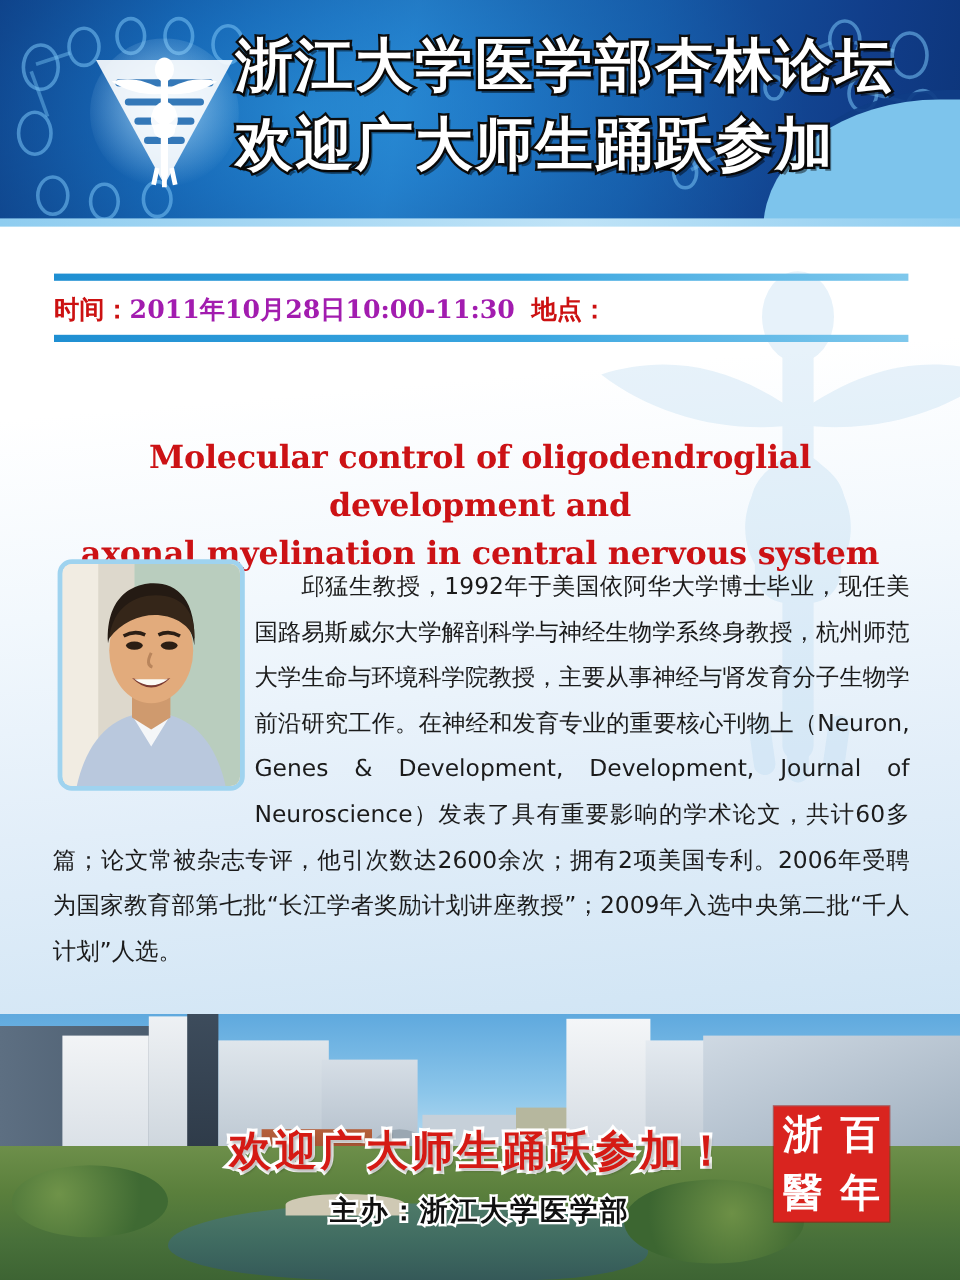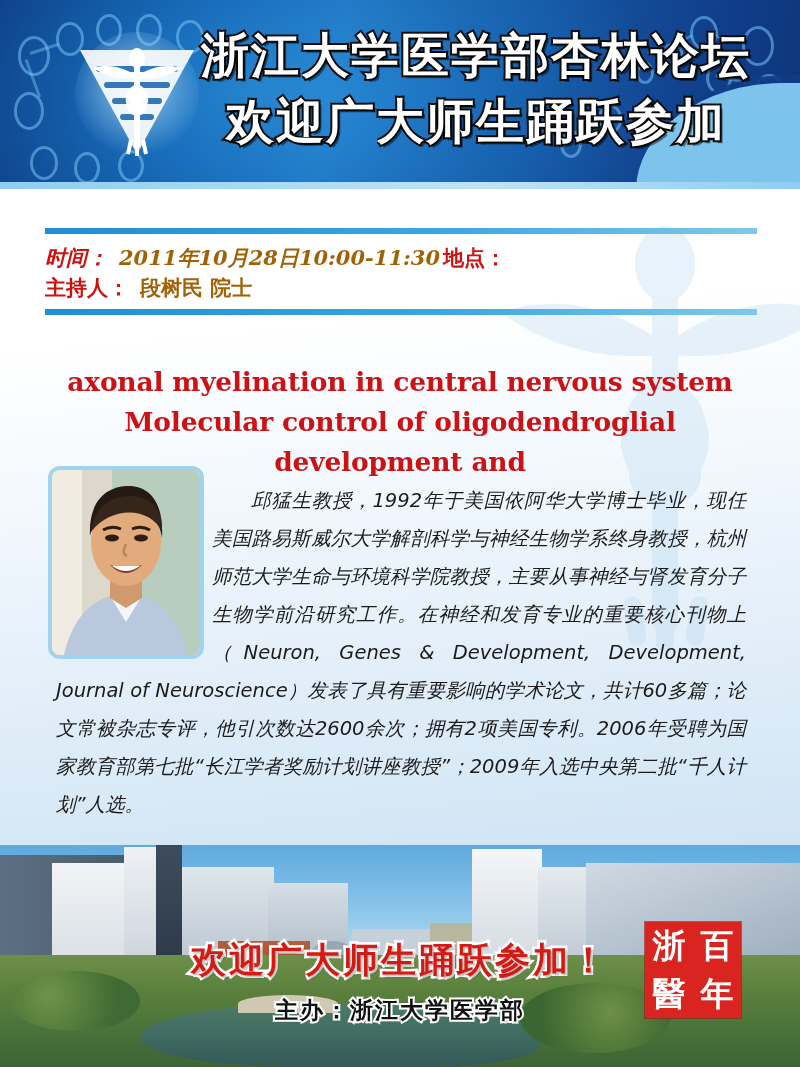--- a/index.html
+++ b/index.html
@@ -71,21 +71,20 @@
     position: absolute;
     left: 62px; top: 22px;
     width: 150px; height: 150px;
   }
 
   
   .header-titles {
     position: absolute;
     left: 196px; top: 22px;
     width: 560px;
-    text-align: center;
   }
   .header-line {
     font-family: "DejaVu Sans", "Liberation Sans", sans-serif;
     font-weight: bold;
     font-size: 48px;
     line-height: 66px;
     color: #ffffff;
     letter-spacing: 2px;
     -webkit-text-stroke: 4px #0d0d0d;
     paint-order: stroke fill;
@@ -128,34 +127,34 @@
   .rule-bot { background: linear-gradient(90deg,#1f8fd2 0%, #3aa6e0 55%, #7fc8ec 100%); }
   .inforows {
     padding: 9px 0 6px 0;
   }
   .inforow {
     display: flex;
     align-items: baseline;
     line-height: 30px;
     white-space: nowrap;
   }
-  .info-col-left { width: 398px; display:flex; align-items: flex-start; font-style: italic;}
+  .info-col-left { width: 398px; display:flex; align-items: flex-start;}
   .info-col-right { display:flex; align-items: center;}
   .lbl {
     color: #cc1111;
     font-family: "DejaVu Serif", "Liberation Serif", serif;
     font-weight: bold;
     font-size: 21px;
   }
   .val {
-    color: #a16207;
+    color: #a21caf;
     font-family: "DejaVu Serif", "Liberation Serif", serif;
     font-weight: bold;
     font-size: 21px;
-    margin-left: 11px;
+    margin-left: 0;
   }
 
   
   .talk-title {
     position: absolute;
     left: 40px; top: 362px;
     width: 720px;
     text-align: center;
     color: #cc1215;
     font-family: "DejaVu Serif", "Liberation Serif", serif;
@@ -187,21 +186,21 @@
     font-size: 19.5px;
     line-height: 38px;
     color: #1b1b1b;
     text-align: justify;
     text-justify: inter-character;
   }
   .bio .floatbox {
     float: left;
     width: 172px; height: 195px;
   }
-  .bio p { margin: 16px; text-indent: 2em; font-style: italic; }
+  .bio p { margin: 4px; text-indent: 2em; }
 
   
   .bottom {
     position: absolute;
     left: 0; top: 845px;
     width: 800px; height: 222px;
     overflow: hidden;
   }
   .sky {
     position: absolute; left:0; top:0; width:800px; height:120px;
@@ -379,32 +378,28 @@
       <div class="inforow">
         <div class="info-col-left">
           <span class="lbl">时间：</span>
           <span class="val">2011年10月28日10:00-11:30</span>
         </div>
         <div class="info-col-right">
           <span class="lbl">地点：</span>
         </div>
       </div>
       <div class="inforow">
-        <div class="info-col-right">
-          <span class="lbl">主持人：</span>
-          <span class="val">段树民  院士</span>
-        </div>
       </div>
     </div>
     <div class="rule-bot"></div>
   </div>
 
   <div class="talk-title">
+    <div>Molecular control of oligodendroglial development and</div>
     <div>axonal myelination in central nervous system</div>
-    <div>Molecular control of oligodendroglial development and</div>
   </div>
 
   <div class="bio">
     <div class="floatbox"></div>
     <p>邱猛生教授，1992年于美国依阿华大学博士毕业，现任美国路易斯威尔大学解剖科学与神经生物学系终身教授，杭州师范大学生命与环境科学院教授，主要从事神经与肾发育分子生物学前沿研究工作。在神经和发育专业的重要核心刊物上（Neuron, Genes &amp; Development, Development, Journal of Neuroscience）发表了具有重要影响的学术论文，共计60多篇；论文常被杂志专评，他引次数达2600余次；拥有2项美国专利。2006年受聘为国家教育部第七批“长江学者奖励计划讲座教授”；2009年入选中央第二批“千人计划”人选。</p>
   </div>
 
   <div class="portrait">
     <svg viewBox="0 0 148 185" width="148" height="185">
       <rect x="0" y="0" width="148" height="185" fill="#e7e2d6"></rect>

